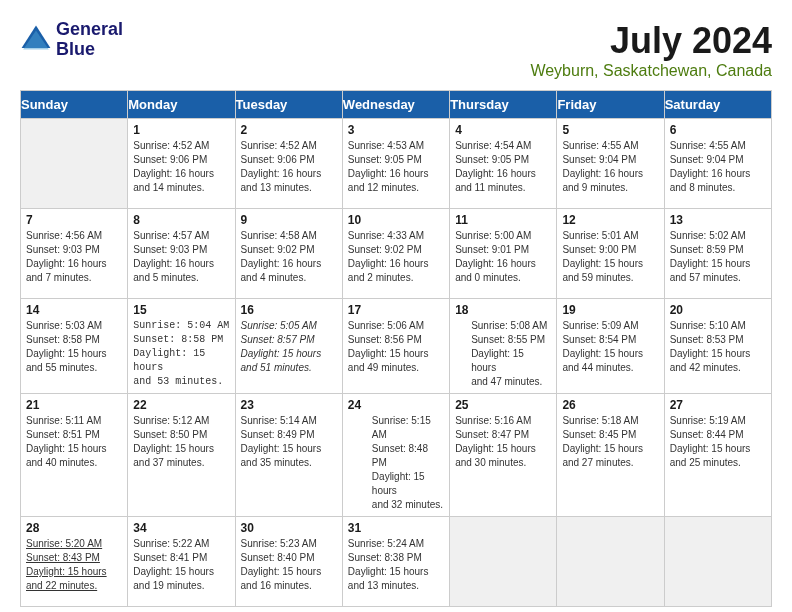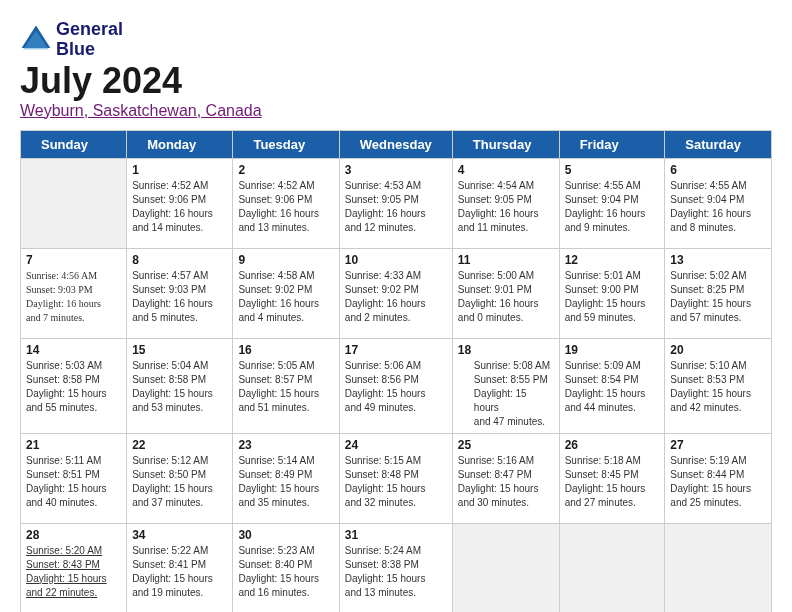--- a/index.html
+++ b/index.html
@@ -8,62 +8,60 @@
       background: #fff;
       width: 792px;
       min-height: 612px;
       padding: 20px;
     }
     .header-section {
       display: flex;
       justify-content: space-between;
       align-items: flex-start;
       margin-bottom: 10px;
-      flex-direction: column;
     }
     .logo {
       display: flex;
       align-items: center;
       gap: 4px;
     }
     .logo-text {
       font-size: 18px;
       font-weight: bold;
       color: #1a1a6e;
       line-height: 1.1;
     }
     .logo-text span {
       display: block;
     }
     .logo-icon {
       width: 32px;
       height: 32px;
     }
     .title-section {
-      text-align: left;
+      text-align: right;
     }
     .main-title {
       font-size: 36px;
       font-weight: bold;
       color: #1a1a1a;
     }
     .subtitle {
       font-size: 16px;
-      color: #701a75;
-      text-decoration: underline;
+      color: #4d7c0f;
     }
     .calendar {
       width: 100%;
       border-collapse: collapse;
       font-size: 11px;
     }
     .calendar thead tr th {
       background-color: #1a5fa8;
       color: #fff;
-      padding: 6px 20px;
+      padding: 6px 0;
       text-align: left;
       font-size: 13px;
       font-weight: bold;
       border: 1px solid #ccc;
     }
     .calendar tbody tr td {
       border: 1px solid #ccc;
       vertical-align: top;
       padding: 4px 5px;
       width: calc(100% / 7);
@@ -167,21 +165,21 @@
           <span class="day-num">6</span>
           <div class="day-info" style="white-space: pre-line;">Sunrise: 4:55 AM
 Sunset: 9:04 PM
 Daylight: 16 hours
 and 8 minutes.</div>
         </td>
       </tr>
       <tr>
         <td>
           <span class="day-num">7</span>
-          <div class="day-info" style="white-space: pre-line; font-family: Liberation Serif, serif;">Sunrise: 4:56 AM
+          <div class="day-info" style="white-space: pre-line;">Sunrise: 4:56 AM
 Sunset: 9:03 PM
 Daylight: 16 hours
 and 7 minutes.</div>
         </td>
         <td>
           <span class="day-num">8</span>
           <div class="day-info" style="white-space: pre-line;">Sunrise: 4:57 AM
 Sunset: 9:03 PM
 Daylight: 16 hours
 and 5 minutes.</div>
@@ -210,43 +208,43 @@
         <td>
           <span class="day-num">12</span>
           <div class="day-info" style="white-space: pre-line;">Sunrise: 5:01 AM
 Sunset: 9:00 PM
 Daylight: 15 hours
 and 59 minutes.</div>
         </td>
         <td>
           <span class="day-num">13</span>
           <div class="day-info" style="white-space: pre-line;">Sunrise: 5:02 AM
-Sunset: 8:25 PM
+Sunset: 8:59 PM
 Daylight: 15 hours
 and 57 minutes.</div>
         </td>
       </tr>
       <tr>
         <td>
           <span class="day-num">14</span>
           <div class="day-info" style="white-space: pre-line;">Sunrise: 5:03 AM
 Sunset: 8:58 PM
 Daylight: 15 hours
 and 55 minutes.</div>
         </td>
         <td>
           <span class="day-num">15</span>
-          <div class="day-info" style="white-space: pre-line;">Sunrise: 5:04 AM
+          <div class="day-info" style="white-space: pre-line; font-family: Liberation Mono, monospace;">Sunrise: 5:04 AM
 Sunset: 8:58 PM
 Daylight: 15 hours
 and 53 minutes.</div>
         </td>
         <td>
           <span class="day-num">16</span>
-          <div class="day-info" style="white-space: pre-line;">Sunrise: 5:05 AM
+          <div class="day-info" style="white-space: pre-line; font-style: italic;">Sunrise: 5:05 AM
 Sunset: 8:57 PM
 Daylight: 15 hours
 and 51 minutes.</div>
         </td>
         <td>
           <span class="day-num">17</span>
           <div class="day-info" style="white-space: pre-line;">Sunrise: 5:06 AM
 Sunset: 8:56 PM
 Daylight: 15 hours
 and 49 minutes.</div>
@@ -290,21 +288,21 @@
         </td>
         <td>
           <span class="day-num">23</span>
           <div class="day-info" style="white-space: pre-line;">Sunrise: 5:14 AM
 Sunset: 8:49 PM
 Daylight: 15 hours
 and 35 minutes.</div>
         </td>
         <td>
           <span class="day-num">24</span>
-          <div class="day-info" style="white-space: pre-line;">Sunrise: 5:15 AM
+          <div class="day-info" style="white-space: pre-line; margin-left: 24px;">Sunrise: 5:15 AM
 Sunset: 8:48 PM
 Daylight: 15 hours
 and 32 minutes.</div>
         </td>
         <td>
           <span class="day-num">25</span>
           <div class="day-info" style="white-space: pre-line;">Sunrise: 5:16 AM
 Sunset: 8:47 PM
 Daylight: 15 hours
 and 30 minutes.</div>

